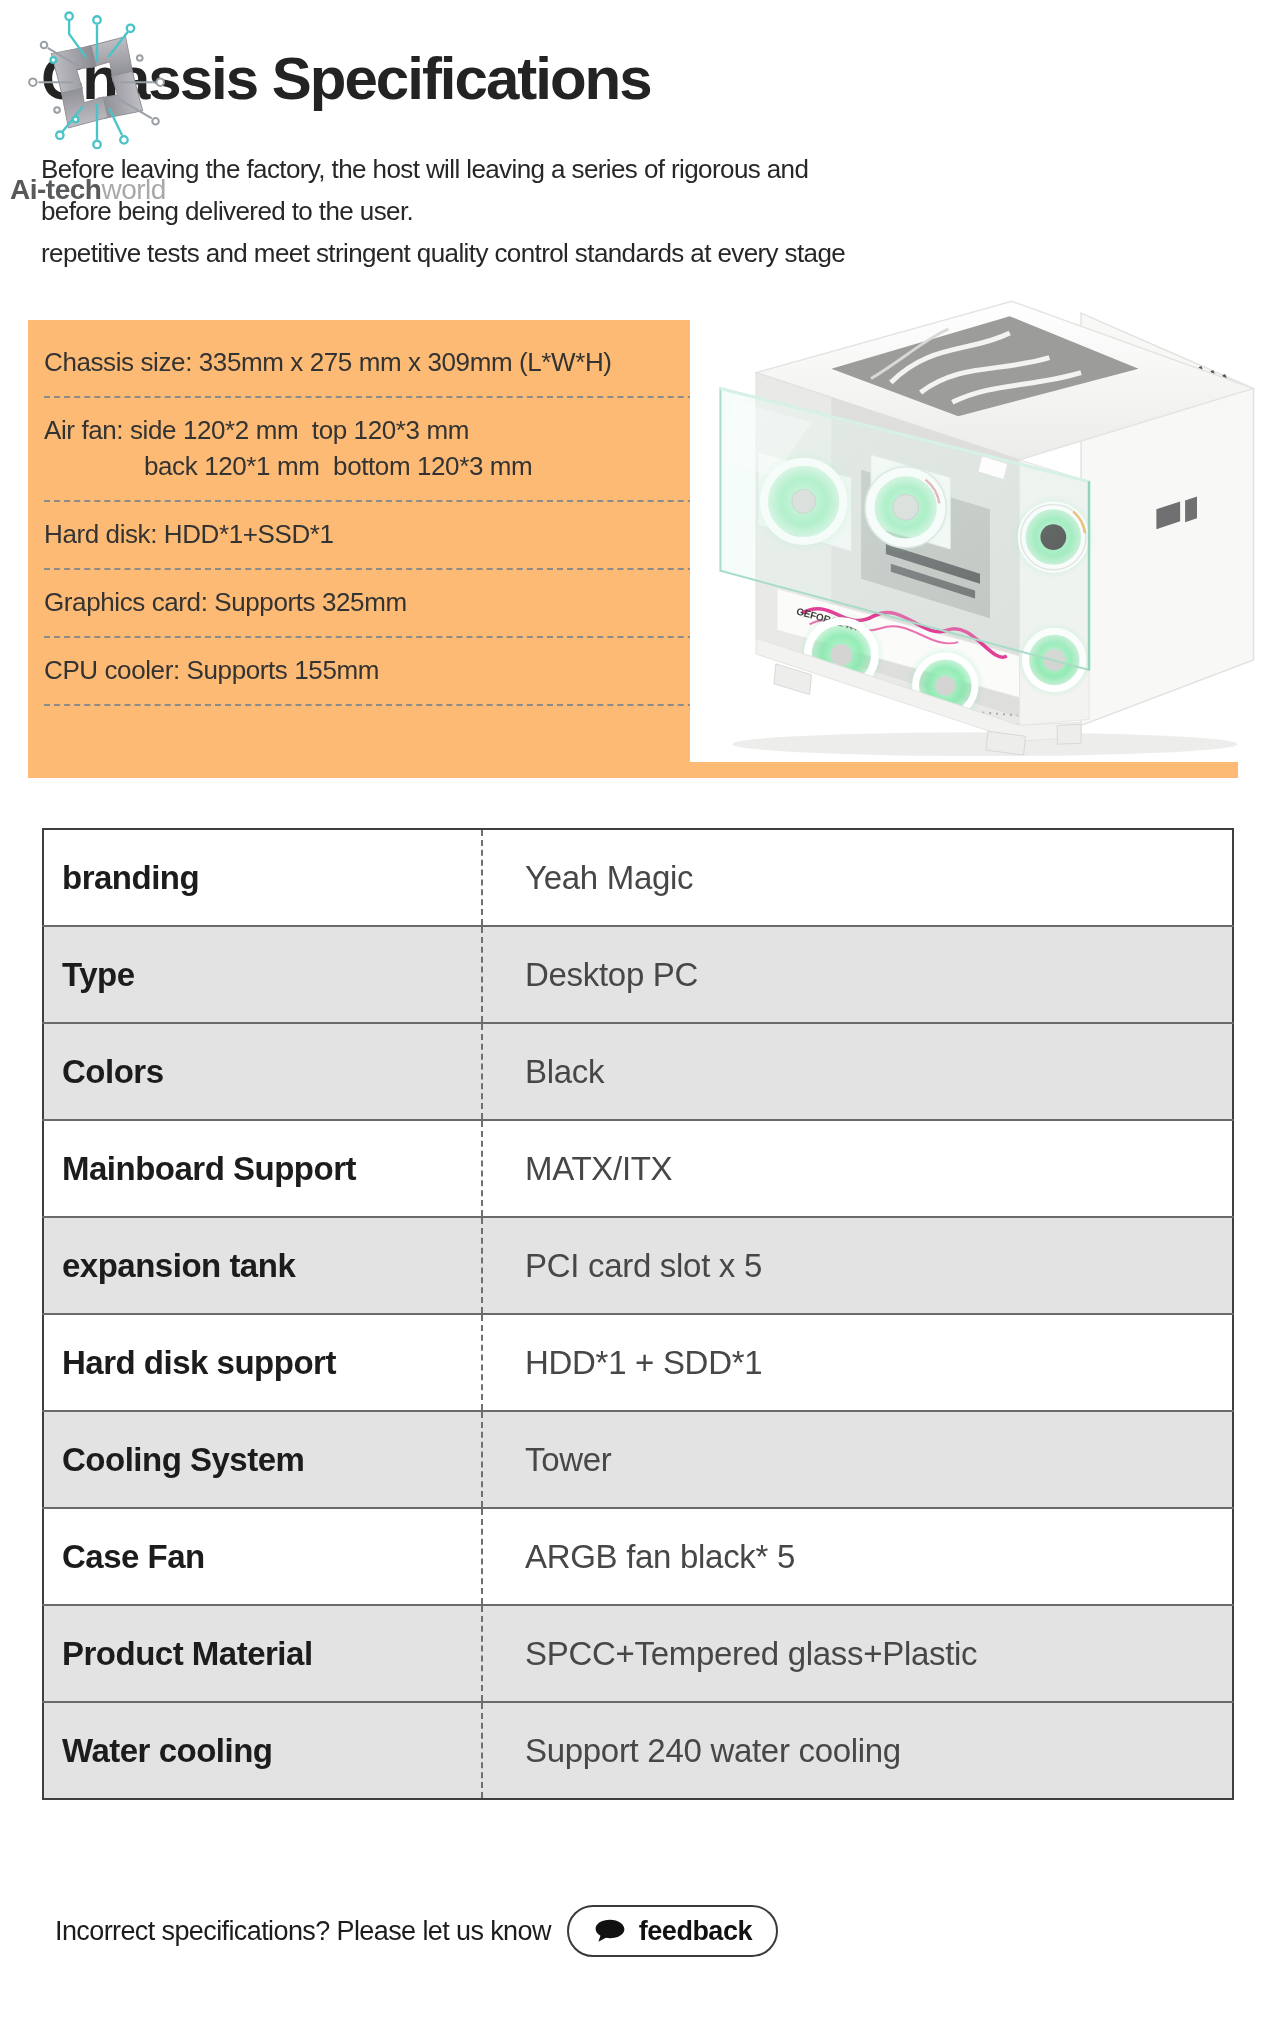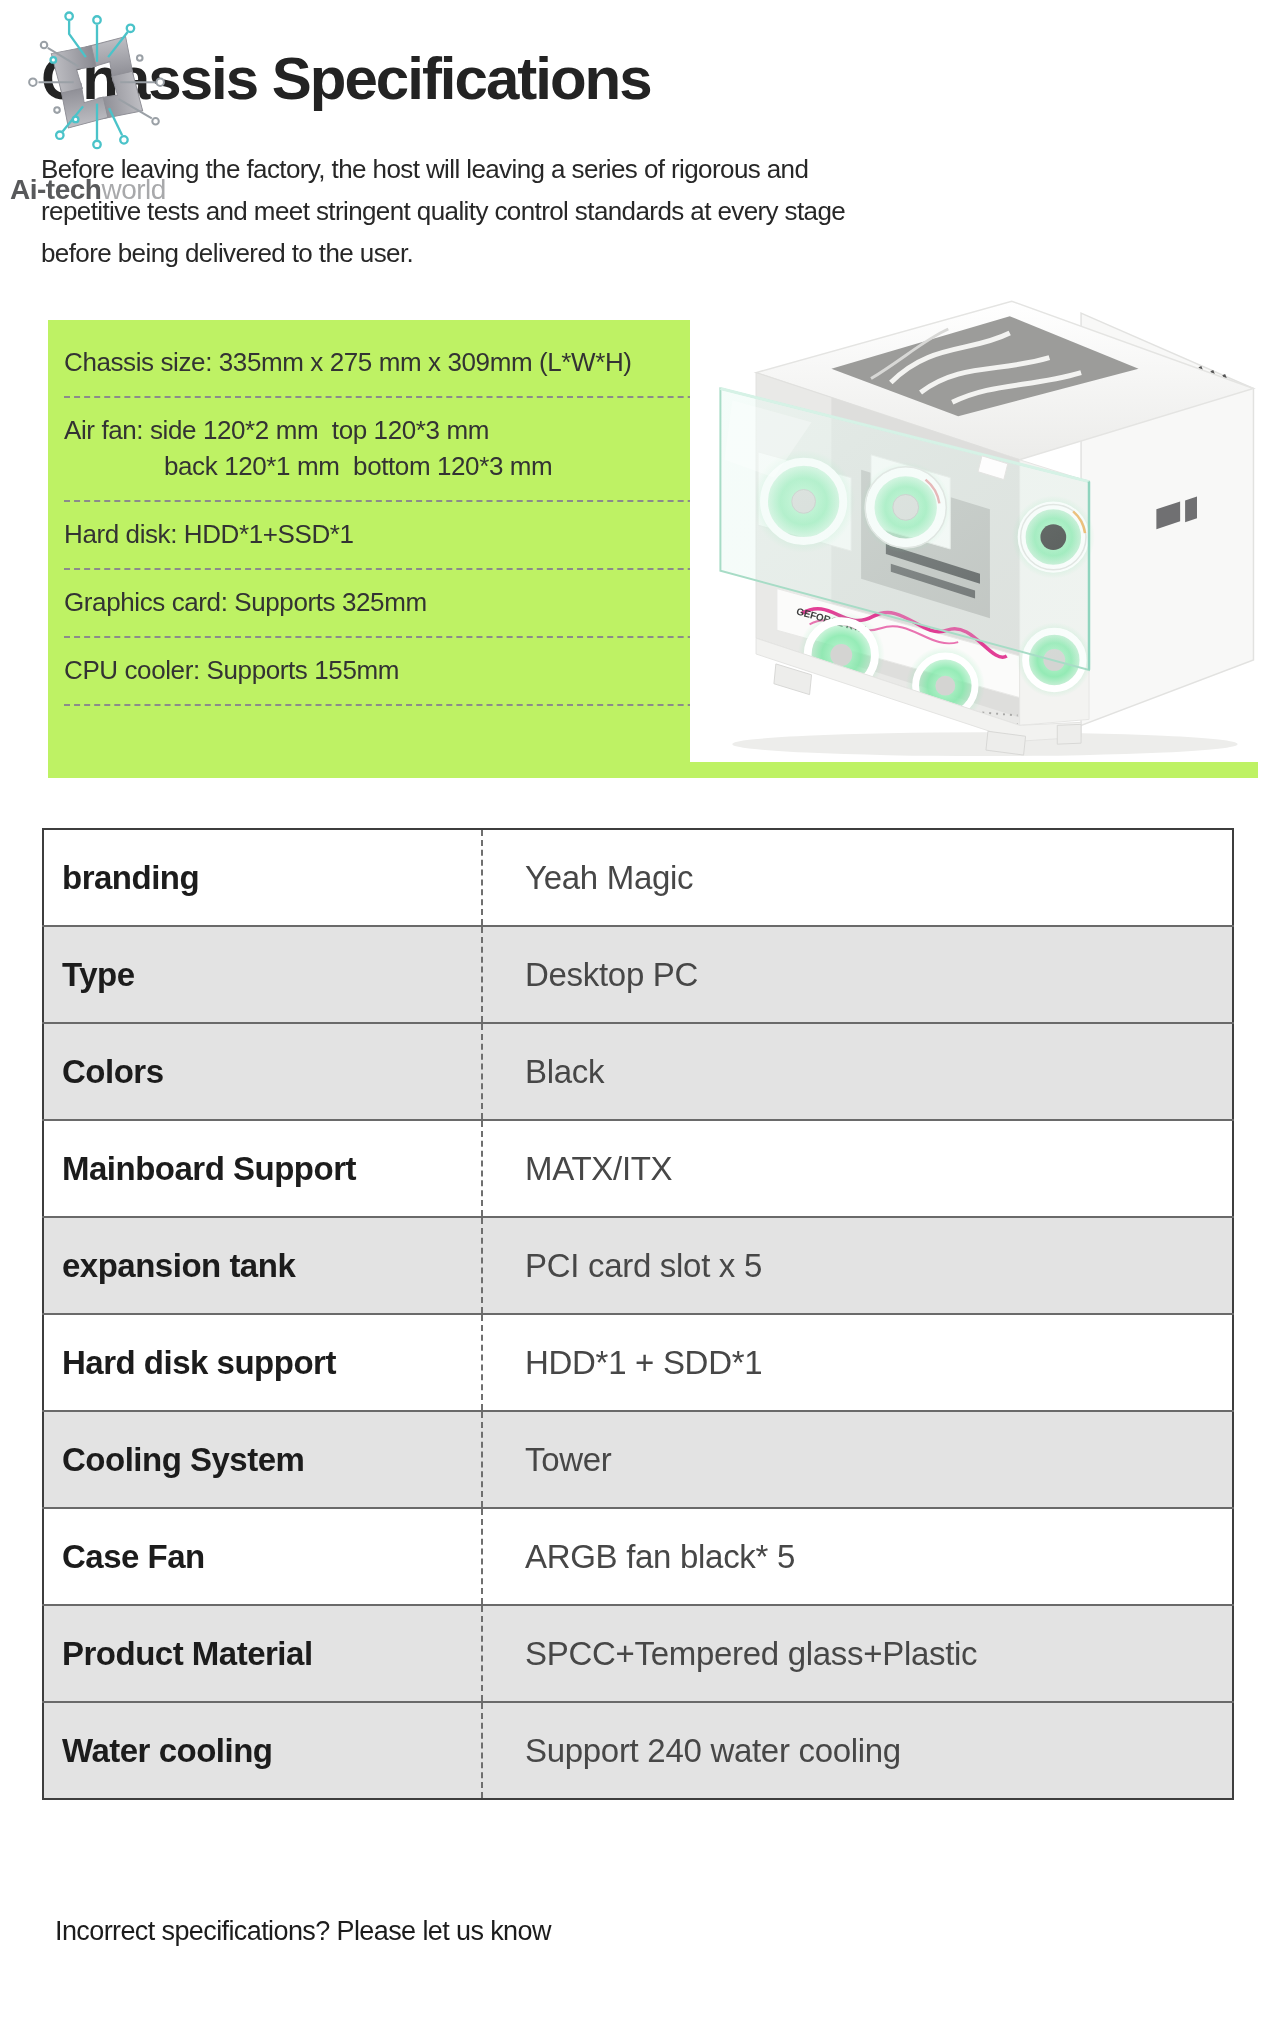--- a/index.html
+++ b/index.html
@@ -11,21 +11,21 @@
   .wordmark{position:absolute;left:10px;top:174px;z-index:1;font-size:28px;letter-spacing:-0.5px;white-space:nowrap;}
   .wordmark .wm-bold{font-weight:bold;color:#58595b;}
   .wordmark .wm-light{font-weight:normal;color:#a8a9ab;}
   .page-title{position:absolute;left:41px;top:44px;z-index:3;margin:0;
     font-size:60px;font-weight:bold;letter-spacing:-2px;color:#232323;white-space:nowrap;}
   .intro{position:absolute;left:41px;top:148px;z-index:4;font-size:26px;letter-spacing:-0.6px;
     line-height:42px;color:#272727;}
   .intro div{white-space:pre;}
 
   
-  .panel{position:absolute;left:48px;top:320px;width:1210px;height:458px;background:#bef264;z-index:1;}
+  .panel{position:absolute;left:28px;top:320px;width:1210px;height:458px;background:#fdba74;z-index:1;}
   .quick-specs{position:absolute;left:16px;top:24px;margin:0;padding:0;list-style:none;}
   .quick-specs li{width:680px;font-size:26px;line-height:36px;color:#333333;letter-spacing:-0.4px;
     border-bottom:2px dashed #8b8b8b;padding-bottom:16px;margin-bottom:14px;white-space:pre-wrap;}
   .spec-line2{display:block;margin-left:100px;white-space:pre-wrap;}
 
   
   .photo{position:absolute;left:690px;top:222px;width:580px;height:540px;background:#ffffff;z-index:2;}
 
   
   .spec-table{position:absolute;left:42px;top:828px;z-index:1;border-collapse:collapse;
@@ -95,22 +95,22 @@
       <circle cx="42" cy="112" r="3" fill="#ffffff"></circle>
     </g>
   </svg>
 
   <div class="wordmark"><span class="wm-bold">Ai-tech</span><span class="wm-light">world</span></div>
 
   <h1 class="page-title">Chassis Specifications</h1>
 
   <div class="intro">
     <div>Before leaving the factory, the host will leaving a series of rigorous and</div>
+    <div>before being delivered to the user.</div>
     <div>repetitive tests and meet stringent quality control standards at every stage</div>
-    <div>before being delivered to the user.</div>
   </div>
 
   <div class="panel">
     <ul class="quick-specs">
       <li><span>Chassis size: 335mm x 275 mm x 309mm (L*W*H)</span></li>
       <li><span>Air fan: side 120*2 mm  top 120*3 mm</span><span class="spec-line2">back 120*1 mm  bottom 120*3 mm</span></li>
       <li><span>Hard disk: HDD*1+SSD*1</span></li>
       <li><span>Graphics card: Supports 325mm</span></li>
       <li><span>CPU cooler: Supports 155mm</span></li>
     </ul>
@@ -268,15 +268,21 @@
       </tr>
       <tr class="alt">
         <td class="label">Water cooling</td>
         <td class="value">Support 240 water cooling</td>
       </tr>
     </tbody>
   </table>
 
   <div class="footer">
     <span class="footer-text">Incorrect specifications? Please let us know</span>
+    <button class="feedback-btn">
+      <svg width="34" height="26" viewBox="0 0 36 28">
+        <path d="M18 2 C9 2 2.5 6.3 2.5 11.6 c0 3 2 5.7 5.2 7.4 L5.5 25.5 l8-4.1 c1.5 0.3 3 0.4 4.5 0.4 9 0 15.5 -4.3 15.5 -9.6 S27 2 18 2 Z" fill="#111111"></path>
+      </svg>
+      <span class="fb-label">feedback</span>
+    </button>
   </div>
 
 </div>
 
 </body></html>

